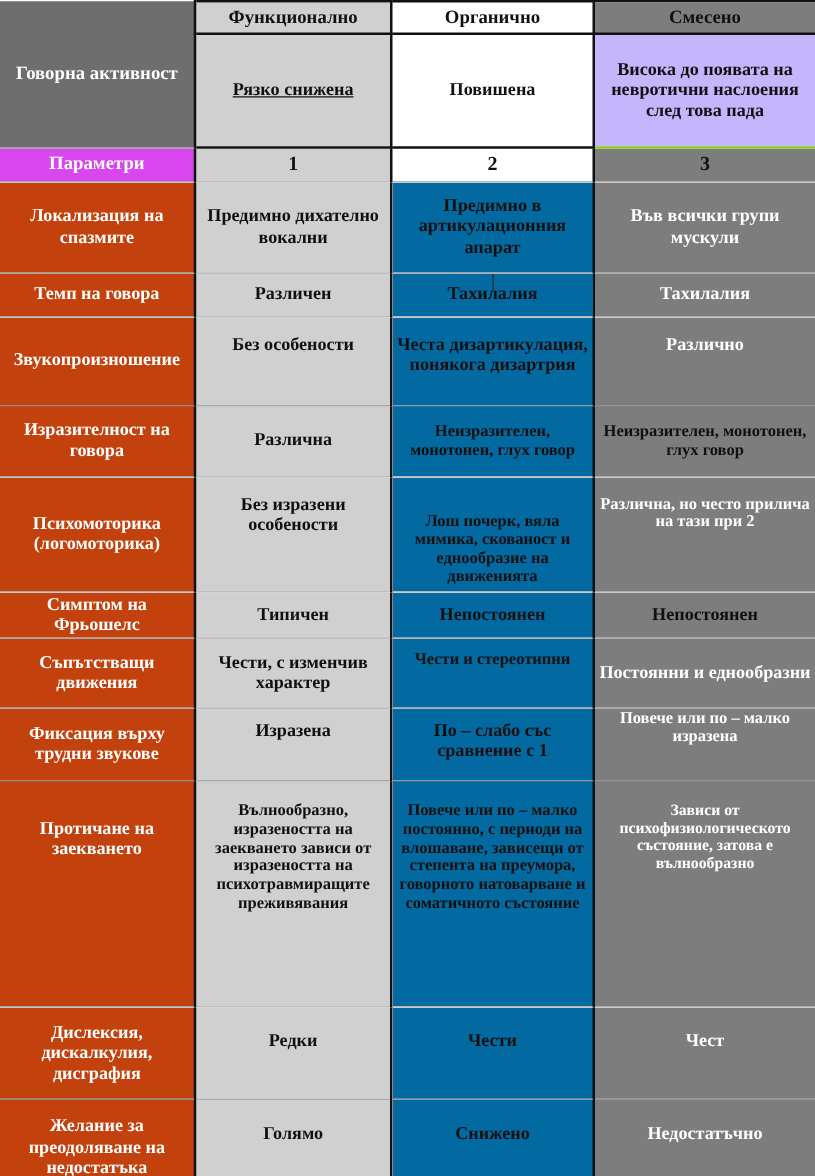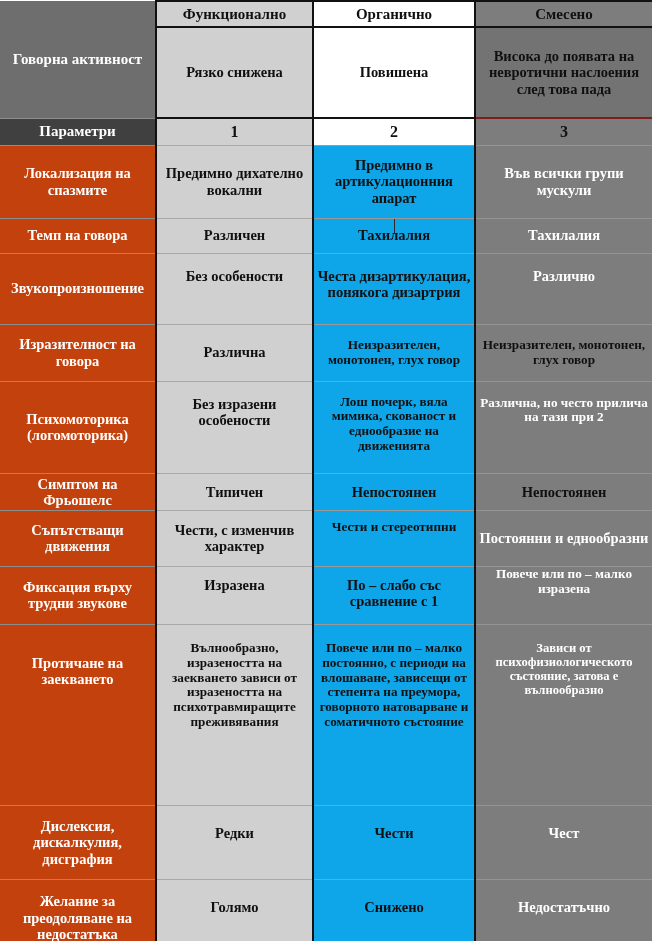--- a/index.html
+++ b/index.html
@@ -50,21 +50,21 @@
 
   .c-func {              
     background: #d0d0d0;
     color: #101010;
     font-size: 14.5px;
     border-top: 1px solid #a9a9a9;
     border-bottom: 1px solid #a9a9a9;
     border-right: 2px solid #111111;
   }
   .c-org {               
-    background: #0ea5e9;
+    background: #0369a1;
     color: #101010;
     font-size: 14.5px;
     border-top: 1px solid #9a9a9a;
     border-bottom: 1px solid #9a9a9a;
     border-right: 2px solid #111111;
   }
   .c-mix {               
     background: #7d7d7d;
     color: #ffffff;
     font-size: 14.5px;
@@ -90,24 +90,24 @@
     font-size: 15px;
     border-right: 2px solid #111111;
     border-bottom: 1px solid #8d8d8d;
     text-align: left;
     padding-left: 6px;
   }
 
   
   .r1-func { background: #d0d0d0; color: #101010; border-right: 2px solid #111111; border-bottom: 2px solid #111111; font-size: 14.5px; }
   .r1-org  { background: #ffffff; color: #101010; border-right: 2px solid #111111; border-bottom: 2px solid #111111; font-size: 14.5px; }
-  .r1-mix  { background: #737373; color: #101010; border-bottom: 2px solid #7f1d1d; font-size: 14.5px; }
-
-  
-  .param-lab { background: #404040; color: #ffffff; font-size: 15px; border-right: 2px solid #111111; border-bottom: 1px solid #8d8d8d; }
+  .r1-mix  { background: #c4b5fd; color: #101010; border-bottom: 2px solid #84cc16; font-size: 14.5px; }
+
+  
+  .param-lab { background: #d946ef; color: #ffffff; font-size: 15px; border-right: 2px solid #111111; border-bottom: 1px solid #8d8d8d; }
   .param-func { background: #d0d0d0; color: #101010; font-size: 16px; border-right: 2px solid #111111; border-bottom: 1px solid #a9a9a9; }
   .param-org  { background: #ffffff; color: #101010; font-size: 16px; border-right: 2px solid #111111; border-bottom: 1px solid #9a9a9a; }
   .param-mix  { background: #7d7d7d; color: #101010; font-size: 16px; border-bottom: 1px solid #949494; }
 
   .tick-wrap { position: relative; }
   .tick-mark {
     position: absolute;
     left: 50%;
     top: 0;
     width: 1px;
@@ -131,21 +131,21 @@
     <tbody>
 
       <tr>
         <td rowspan="2" class="lab-merged" style="height:105px;">Говорна активност</td>
         <td class="hdr-func" style="height:26px;">Функционално</td>
         <td class="hdr-org">Органично</td>
         <td class="hdr-mix">Смесено</td>
       </tr>
 
       <tr>
-        <td class="r1-func" style="height:91px;">Рязко снижена</td>
+        <td class="r1-func" style="height:91px;text-decoration:underline;">Рязко снижена</td>
         <td class="r1-org">Повишена</td>
         <td class="r1-mix">Висока до появата на невротични наслоения след това пада</td>
       </tr>
 
       <tr>
         <td class="param-lab" style="height:27px;">Параметри</td>
         <td class="param-func">1</td>
         <td class="param-org">2</td>
         <td class="param-mix">3</td>
       </tr>
@@ -177,21 +177,21 @@
       <tr>
         <td class="lab" style="height:57px;">Изразителност на говора</td>
         <td class="c-func">Различна</td>
         <td class="c-org small">Неизразителен, монотонен, глух говор</td>
         <td class="c-mix dark small">Неизразителен, монотонен, глух говор</td>
       </tr>
 
       <tr>
         <td class="lab" style="height:92px;">Психомоторика (логомоторика)</td>
         <td class="c-func" style="vertical-align:top;padding-top:14px;">Без изразени особености</td>
-        <td class="c-org small" style="vertical-align:top;padding-top:13px;">Лош почерк, вяла мимика, скованост и еднообразие на движенията</td>
+        <td class="c-org small" style="vertical-align:top;padding-top:28px;">Лош почерк, вяла мимика, скованост и еднообразие на движенията</td>
         <td class="c-mix small" style="vertical-align:top;padding-top:14px;">Различна, но често прилича  на тази при 2</td>
       </tr>
 
       <tr>
         <td class="lab" style="height:36px;">Симптом на Фрьошелс</td>
         <td class="c-func">Типичен</td>
         <td class="c-org">Непостоянен</td>
         <td class="c-mix dark">Непостоянен</td>
       </tr>
 

